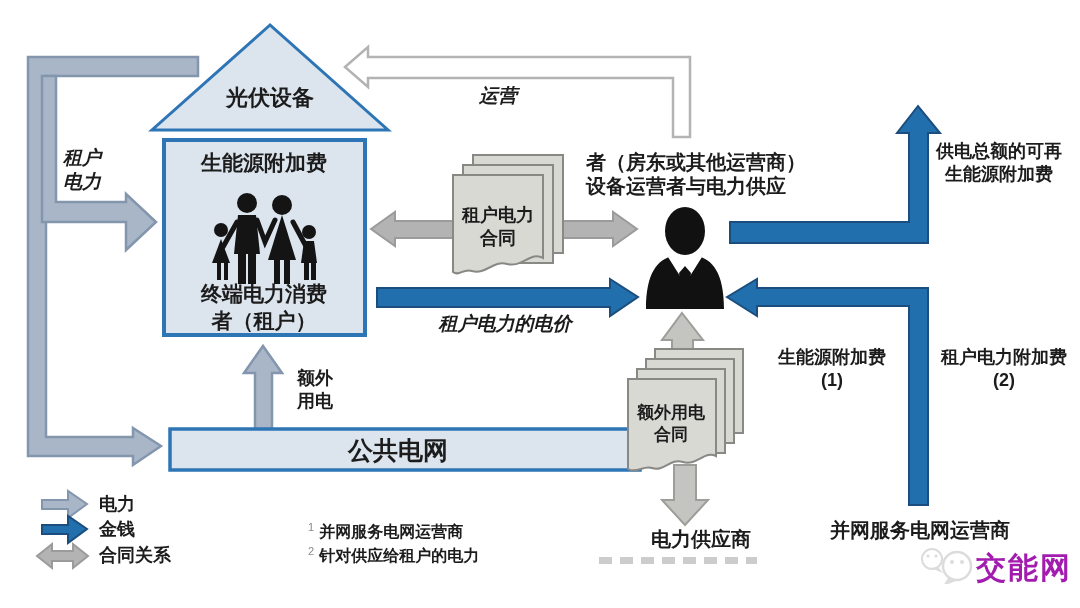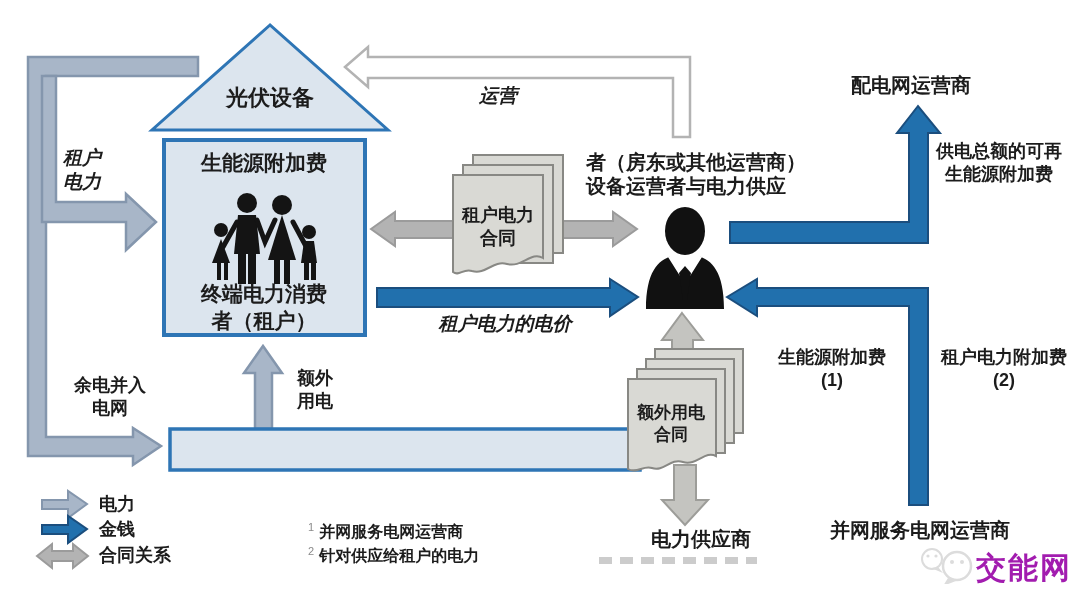--- a/index.html
+++ b/index.html
@@ -130,49 +130,45 @@
 <div class="lbl b18" style="left:498px;top:204px">
   <div>租户电力</div>
   <div>合同</div>
 </div>
 
 <div class="lbl b20 la" style="left:586px;top:150px;line-height:1.22">
   <div>者（房东或其他运营商）</div>
   <div>设备运营者与电力供应</div>
 </div>
 
-<div class="lbl b20" style="left:911px;top:73px">配电网运营商</div>
 
 <div class="lbl b18" style="left:999px;top:140px">
   <div>供电总额的可再</div>
   <div>生能源附加费</div>
 </div>
 
 <div class="lbl b19" style="left:505px;top:312px">租户电力的电价</div>
 
 <div class="lbl b18" style="left:832px;top:346px">
   <div>生能源附加费</div>
   <div>(1)</div>
 </div>
 
 <div class="lbl b18" style="left:1004px;top:346px">
   <div>租户电力附加费</div>
   <div>(2)</div>
 </div>
 
-<div class="lbl b18" style="left:110px;top:374px">
-  <div>余电并入</div>
-  <div>电网</div>
-</div>
 
 <div class="lbl b18 la" style="left:297px;top:367px">
   <div>额外</div>
   <div>用电</div>
 </div>
 
+<div class="lbl b24" style="left:398px;top:434px">公共电网</div>
 
 <div class="lbl b17" style="left:671px;top:402px">
   <div>额外用电</div>
   <div>合同</div>
 </div>
 
 <div class="lbl b20" style="left:701px;top:527px">电力供应商</div>
 
 <div class="lbl b20" style="left:920px;top:518px">并网服务电网运营商</div>
 

